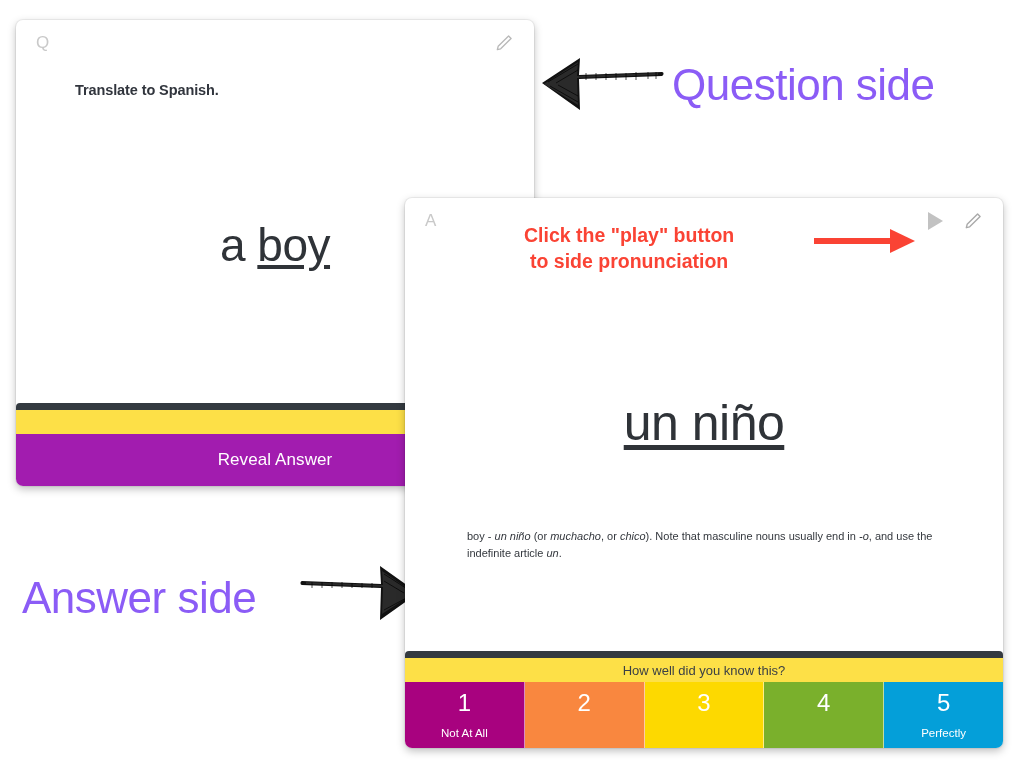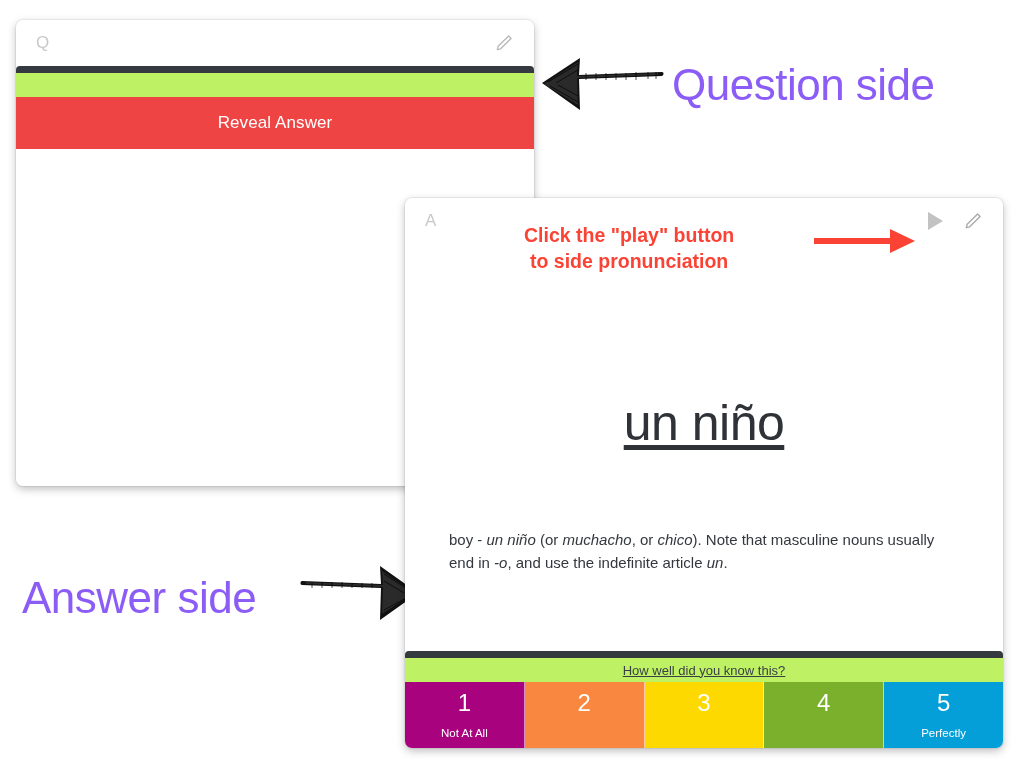--- a/index.html
+++ b/index.html
@@ -90,32 +90,31 @@
   .q-term u { text-decoration: underline; text-underline-offset: 4px; }
 
   .card-divider {
     flex: 0 0 7px;
     background: #343a40;
     border-radius: 4px 4px 0 0;
   }
 
   .card-strip {
     flex: 0 0 24px;
-    background: #bef264;
+    background: #fde047;
     display: flex;
     align-items: center;
     justify-content: center;
     font-size: 13px;
     color: #3a3f45;
-    text-decoration: underline;
   }
 
   .reveal-bar {
     flex: 0 0 52px;
-    background: #ef4444;
+    background: #a21caf;
     color: #ffffff;
     display: flex;
     align-items: center;
     justify-content: center;
     font-size: 17px;
     letter-spacing: .1px;
     cursor: pointer;
     text-align: right;
   }
 
@@ -139,24 +138,24 @@
     font-size: 50px;
     color: #2f3338;
     font-weight: 400;
     letter-spacing: -0.5px;
   }
 
   .a-term u { text-decoration: underline; text-underline-offset: 5px; }
 
   .explanation {
     position: absolute;
-    left: 44px;
+    left: 62px;
     right: 55px;
     top: 284px;
-    font-size: 15px;
+    font-size: 11px;
     line-height: 1.55;
     color: #34383e;
   }
 
   .explanation i { font-style: italic; }
 
   
   .rating-row {
     flex: 0 0 66px;
     display: flex;
@@ -223,20 +222,27 @@
     <span class="side-letter">Q</span>
     <div class="header-icons">
       <span class="icon-pencil">
         <svg width="20" height="20" viewBox="0 0 24 24" fill="none" stroke="#b9b9b9" stroke-width="1.6" stroke-linecap="round" stroke-linejoin="round">
           <path d="M17.5 3.5l3 3L8 19l-4 1 1-4z"></path>
         </svg>
       </span>
     </div>
   </div>
 
+  <div class="card-body">
+    <div class="prompt-text">Translate to Spanish.</div>
+
+    <div class="q-term-wrap">
+      <span class="q-term"><span>a </span><u>boy</u></span>
+    </div>
+  </div>
 
   <div class="card-divider"></div>
   <div class="card-strip"></div>
 
   <div class="reveal-bar">Reveal Answer</div>
 </div>
 
 <svg class="sketch-arrow" id="arrow-question" width="128" height="72" viewBox="0 0 128 72">
   <g fill="#111111">
     <path d="M4 33 L42 8 L41 25 L124 22 C126 22 126 25 124 26 L41 29 L42 60 Z"></path>

